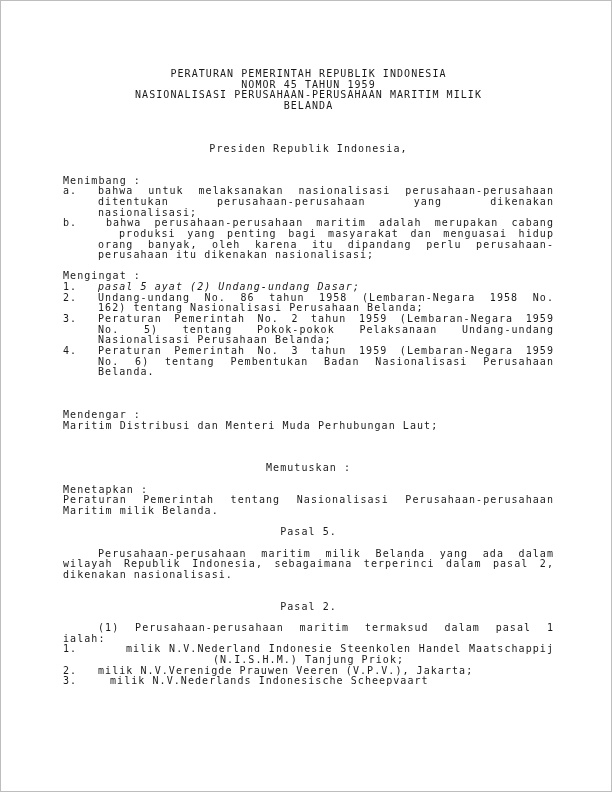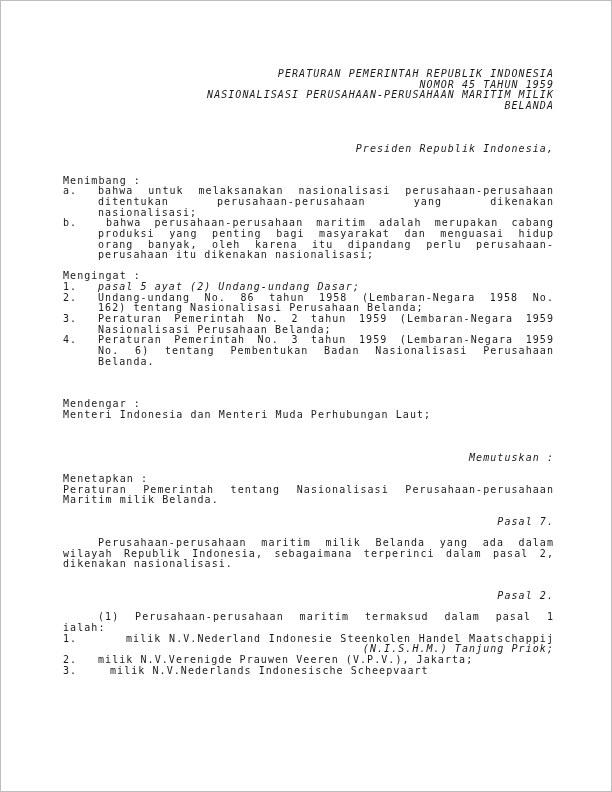--- a/index.html
+++ b/index.html
@@ -25,21 +25,21 @@
   }
   .line{
     position:relative;
     height:10.667px;
     line-height:10.667px;
   }
   .line .txt{
     display:block;
     white-space:pre;
   }
-  .line.center .txt{ text-align:right;font-style:italic; }
+  .line.center .txt{ text-align:center; }
   .line.justify .txt{
     white-space:nowrap;
     text-align:justify;
     text-align-last:justify;
   }
   .lbl{
     position:absolute;left:0;top:0;white-space:pre;
   }
 </style>
 </head>
@@ -88,21 +88,21 @@
         <span class="txt" style="margin-left: 35px;">ditentukan perusahaan-perusahaan yang dikenakan</span>
       </div>
       <div class="line left">
         <span class="txt" style="margin-left: 35px;">nasionalisasi;</span>
       </div>
       <div class="line justify">
         <span class="lbl">b.</span>
         <span class="txt" style="margin-left: 35px; padding-left: 8px;">bahwa perusahaan-perusahaan maritim adalah merupakan cabang</span>
       </div>
       <div class="line justify">
-        <span class="txt" style="margin-left: 35px;">produksi yang penting bagi masyarakat dan menguasai hidup</span>
+        <span class="txt" style="margin-left: 56px;">produksi yang penting bagi masyarakat dan menguasai hidup</span>
       </div>
       <div class="line justify">
         <span class="txt" style="margin-left: 35px;">orang banyak, oleh karena itu dipandang perlu perusahaan-</span>
       </div>
       <div class="line left">
         <span class="txt" style="margin-left: 35px;">perusahaan itu dikenakan nasionalisasi;</span>
       </div>
       <div class="line left">
         <span class="txt"></span>
       </div>
@@ -117,20 +117,23 @@
         <span class="lbl">2.</span>
         <span class="txt" style="margin-left: 35px;">Undang-undang No. 86 tahun 1958 (Lembaran-Negara 1958 No.</span>
       </div>
       <div class="line left">
         <span class="txt" style="margin-left: 35px;">162) tentang Nasionalisasi Perusahaan Belanda;</span>
       </div>
       <div class="line justify">
         <span class="lbl">3.</span>
         <span class="txt" style="margin-left: 35px;">Peraturan Pemerintah No. 2 tahun 1959 (Lembaran-Negara 1959</span>
       </div>
+      <div class="line justify">
+        <span class="txt" style="margin-left: 35px;">No. 5) tentang Pokok-pokok Pelaksanaan Undang-undang</span>
+      </div>
       <div class="line left">
         <span class="txt" style="margin-left: 35px;">Nasionalisasi Perusahaan Belanda;</span>
       </div>
       <div class="line justify">
         <span class="lbl">4.</span>
         <span class="txt" style="margin-left: 35px;">Peraturan Pemerintah No. 3 tahun 1959 (Lembaran-Negara 1959</span>
       </div>
       <div class="line justify">
         <span class="txt" style="margin-left: 35px;">No. 6) tentang Pembentukan Badan Nasionalisasi Perusahaan</span>
       </div>
@@ -143,21 +146,21 @@
       <div class="line left">
         <span class="txt"></span>
       </div>
       <div class="line left">
         <span class="txt"></span>
       </div>
       <div class="line left">
         <span class="txt">Mendengar :</span>
       </div>
       <div class="line left">
-        <span class="txt">Menteri Indonesia dan Menteri Muda Perhubungan Laut;</span>
+        <span class="txt">Maritim Distribusi dan Menteri Muda Perhubungan Laut;</span>
       </div>
       <div class="line left">
         <span class="txt"></span>
       </div>
       <div class="line left">
         <span class="txt"></span>
       </div>
       <div class="line left">
         <span class="txt"></span>
       </div>
@@ -173,21 +176,21 @@
       <div class="line justify">
         <span class="txt">Peraturan Pemerintah tentang Nasionalisasi Perusahaan-perusahaan</span>
       </div>
       <div class="line left">
         <span class="txt">Maritim milik Belanda.</span>
       </div>
       <div class="line left">
         <span class="txt"></span>
       </div>
       <div class="line center">
-        <span class="txt">Pasal 7.</span>
+        <span class="txt">Pasal 5.</span>
       </div>
       <div class="line left">
         <span class="txt"></span>
       </div>
       <div class="line justify">
         <span class="txt" style="margin-left: 35px;">Perusahaan-perusahaan maritim milik Belanda yang ada dalam</span>
       </div>
       <div class="line justify">
         <span class="txt">wilayah Republik Indonesia, sebagaimana terperinci dalam pasal 2,</span>
       </div>

